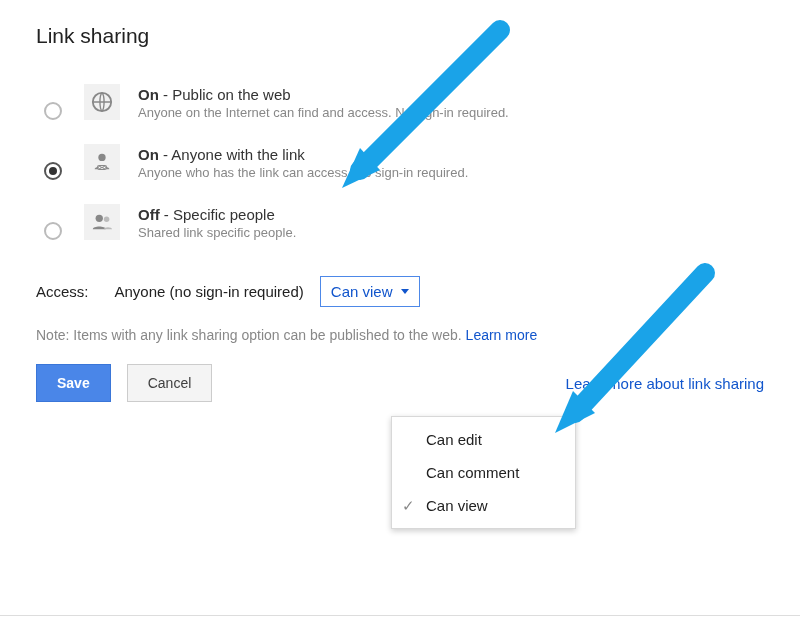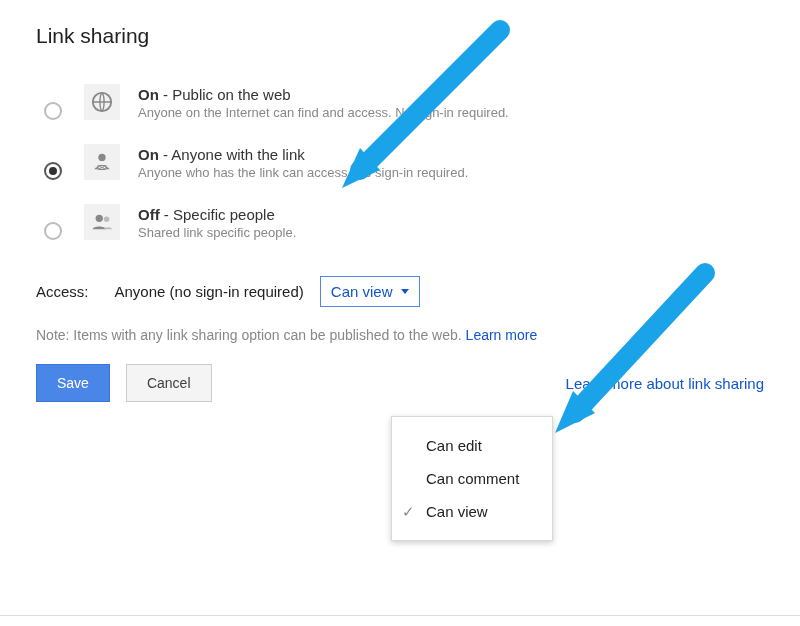--- a/index.html
+++ b/index.html
@@ -108,40 +108,40 @@
       padding: 10px 20px;
       font-size: 14px;
       border: 1px solid #ccc;
       cursor: pointer;
       font-family: inherit;
     }
     .btn-primary {
       background: #4a86e8;
       color: #fff;
       border-color: #3a76d8;
-      font-weight: 400;
+      font-weight: 700;
     }
     .btn-default {
       background: #f4f4f4;
       color: #404040;
     }
     .about-link {
       margin-left: auto;
       color: #1155cc;
       font-size: 15px;
     }
     .dropdown-menu {
       position: absolute;
       left: 391px;
       top: 416px;
-      width: 162px;
+      width: 185px;
       background: #fff;
       border: 1px solid #d8d8d8;
       box-shadow: 0 2px 6px rgba(0,0,0,0.2);
-      padding: 12px 0;
+      padding: 6px 0;
       z-index: 10;
     }
     .dropdown-item {
       padding: 8px 10px 8px 34px;
       font-size: 15px;
       color: #222;
       cursor: pointer;
       position: relative;
     }
     .check-mark {

